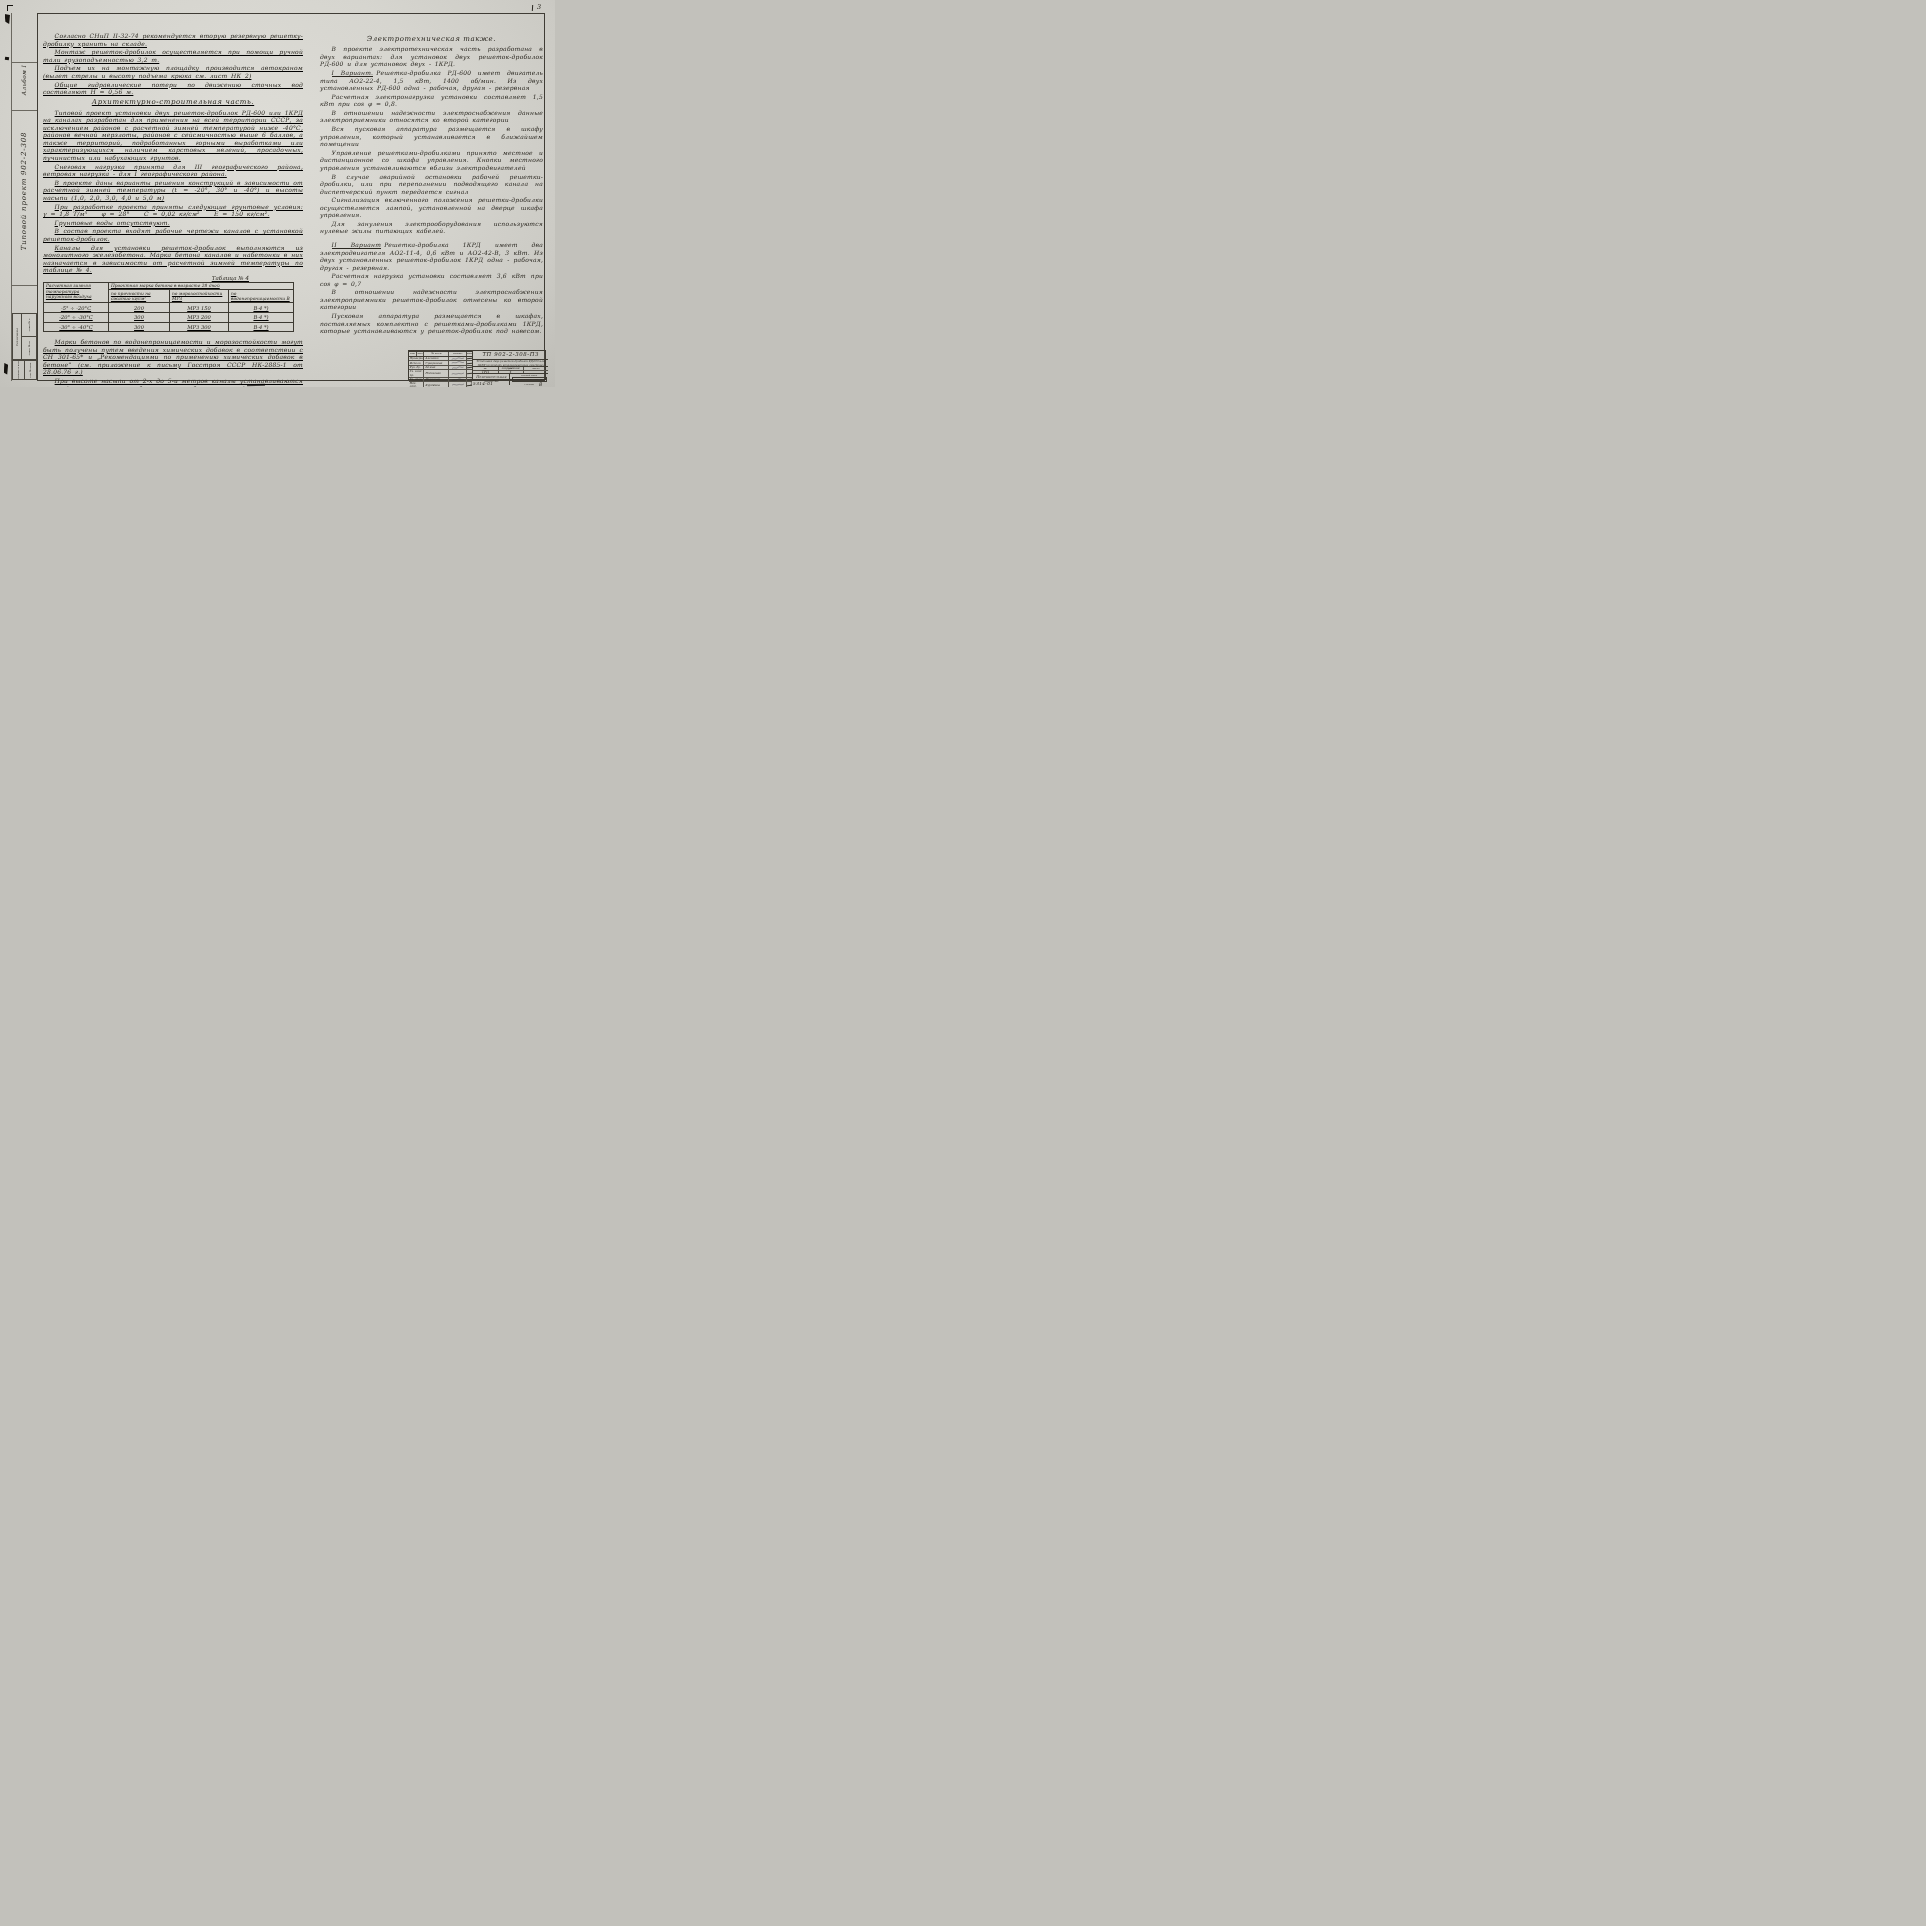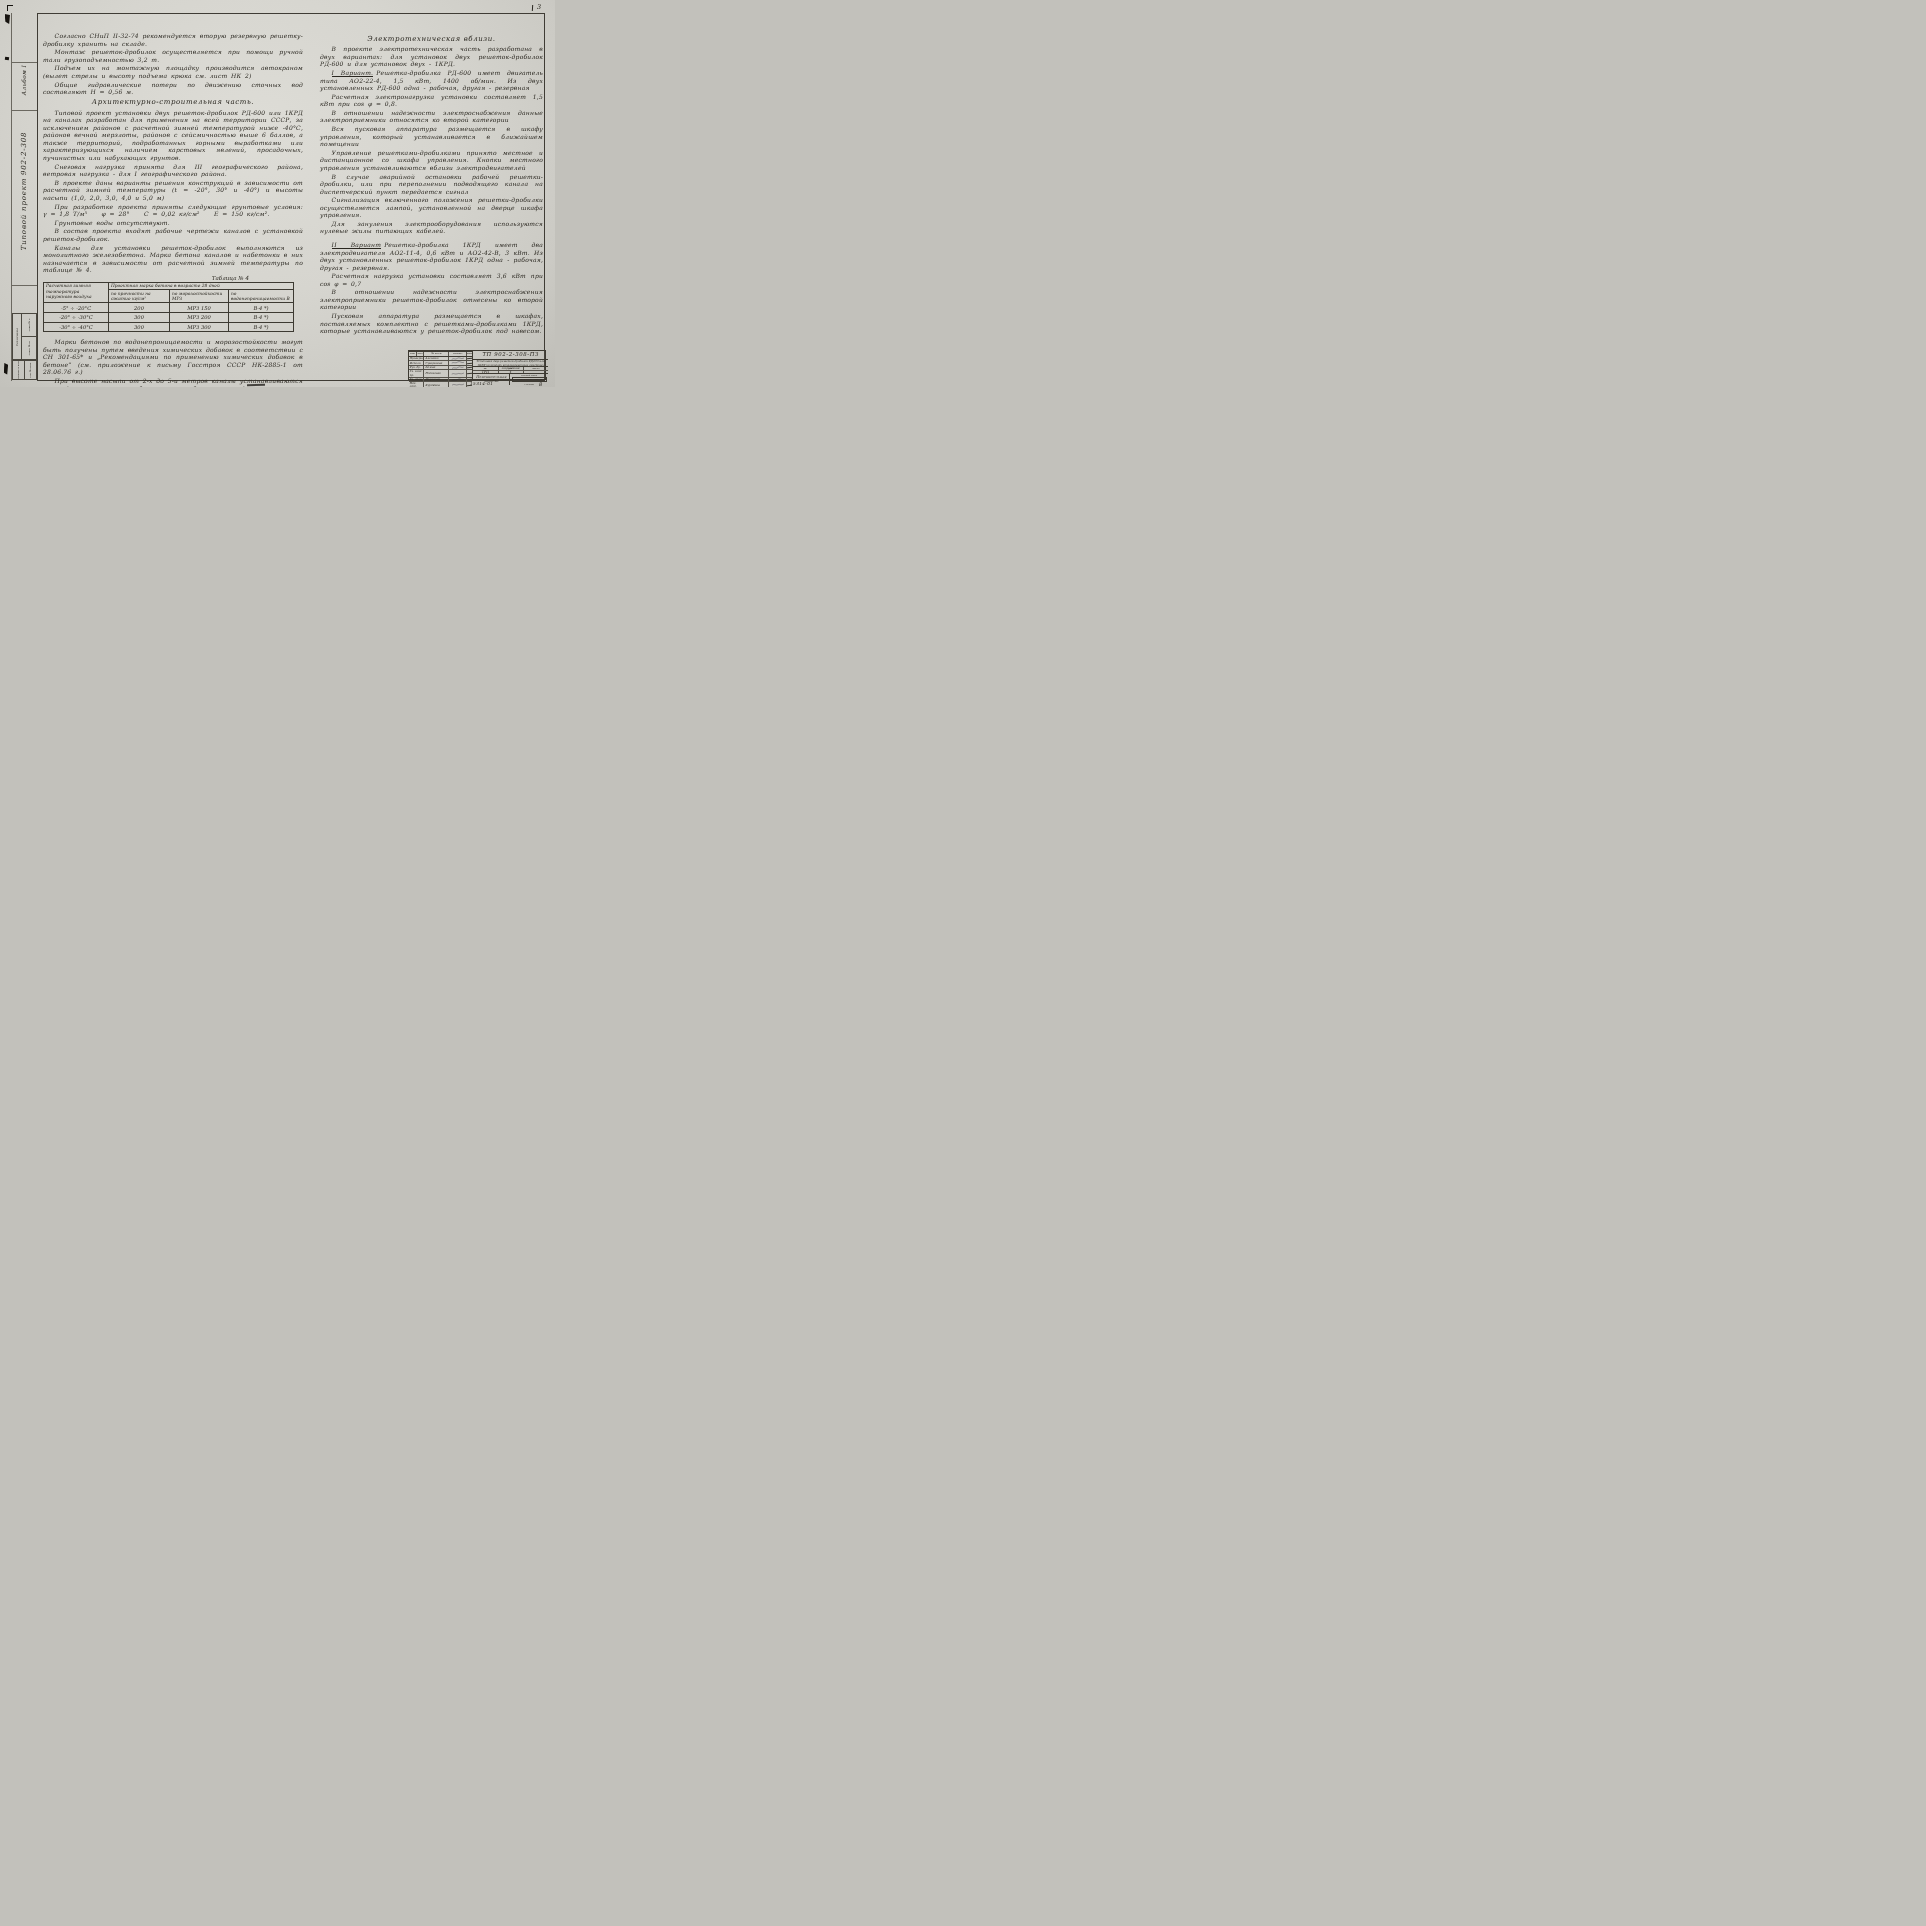--- a/index.html
+++ b/index.html
@@ -28,21 +28,21 @@
   .mstamp-right{flex:1;display:flex;flex-direction:column;}
   .mcell{flex:1;position:relative;}
   .mcell + .mcell{border-top:0.5px solid #4a473f;}
   .mstamp2{position:absolute;left:11.6px;top:360px;width:25.4px;height:20px;border:0.6px solid #4a473f;box-sizing:border-box;display:flex;}
   .m2cell{flex:1;position:relative;}
   .m2cell + .m2cell{border-left:0.5px solid #4a473f;}
   .mtxt{font-size:2.7px;}
   .mtxt2{font-size:2.5px;}
 
   .col{position:absolute;top:32px;}
-  .col-left{left:43px;width:260px;}
+  .col-left{left:43px;width:260px;text-decoration:underline;}
   .col-right{left:320px;width:223px;}
   .para{margin:0 0 1.2px;text-indent:11.6px;text-align:justify;font-size:6px;line-height:7.5px;letter-spacing:0.2px;word-spacing:1.5px;}
   .sec-title{margin:2.7px 0 2.7px;text-align:center;font-size:7px;font-weight:normal;letter-spacing:0.6px;}
   .ul{border-bottom:0.6px solid #2a2720;padding-bottom:0.4px;margin-right:3.1px;}
   .gap-top{margin-top:6.2px;}
 
   .tbl-caption{text-align:right;padding-right:54px;font-size:5.6px;margin:1.2px 0 0.8px;}
   .ctable{border-collapse:collapse;width:250px;margin:0 0 4.6px;table-layout:fixed;}
   .ctable th,.ctable td{border:0.7px solid #3d3a32;box-sizing:border-box;}
   .ctable th{font-weight:normal;font-size:4.4px;line-height:5.2px;padding:0.8px 1.9px;text-align:left;vertical-align:top;}
@@ -187,21 +187,21 @@
         </tr>
       </tbody>
     </table>
 
     <p class="para hw gap-top">Марки бетонов по водонепроницаемости и морозостойкости могут быть получены путем введения химических добавок в соответствии с СН 301-65* и „Рекомендациями по применению химических добавок в бетоне“ (см. приложение к письму Госстроя СССР НК-2885-1 от 28.06.76 г.)</p>
     <p class="para hw">При высоте насыпи от 2-х до 5-и метров каналы устанавливаются на свайное основание из сборных железобетонных свай и монолитного ростверка</p>
 
   </div>
 
   <div class="col col-right">
-    <h2 class="sec-title hw">Электротехническая вблизи.</h2>
+    <h2 class="sec-title hw">Электротехническая также.</h2>
 
     <p class="para hw">В проекте электротехническая часть разработана в двух вариантах: для установок двух решеток-дробилок РД-600 и для установок двух - 1КРД.</p>
 
     <p class="para hw"><span class="ul">I Вариант.</span><span>Решетка-дробилка РД-600 имеет двигатель типа АО2-22-4, 1,5 кВт, 1400 об/мин. Из двух установленных РД-600 одна - рабочая, другая - резервная</span></p>
 
     <p class="para hw">Расчетная электронагрузка установки составляет 1,5 кВт при cos φ = 0,8.</p>
     <p class="para hw">В отношении надежности электроснабжения данные электроприемники относятся ко второй категории</p>
     <p class="para hw">Вся пусковая аппаратура размещается в шкафу управления, который устанавливается в ближайшем помещении</p>
     <p class="para hw">Управление решетками-дробилками принято местное и дистанционное со шкафа управления. Кнопки местного управления устанавливаются вблизи электродвигателей</p>
     <p class="para hw">В случае аварийной остановки рабочей решетки-дробилки, или при переполнении подводящего канала на диспетчерский пункт передается сигнал</p>

